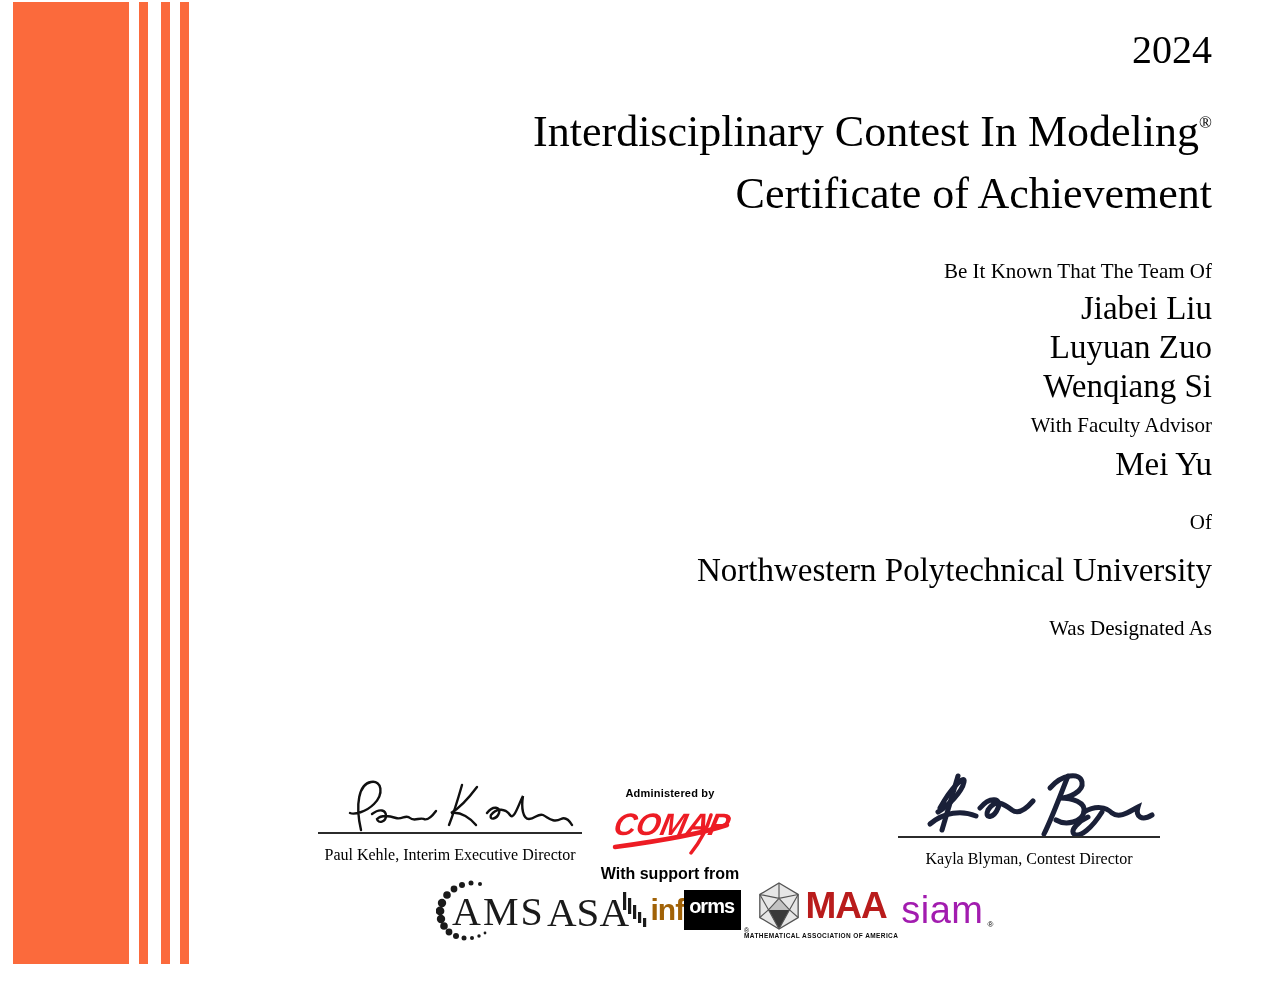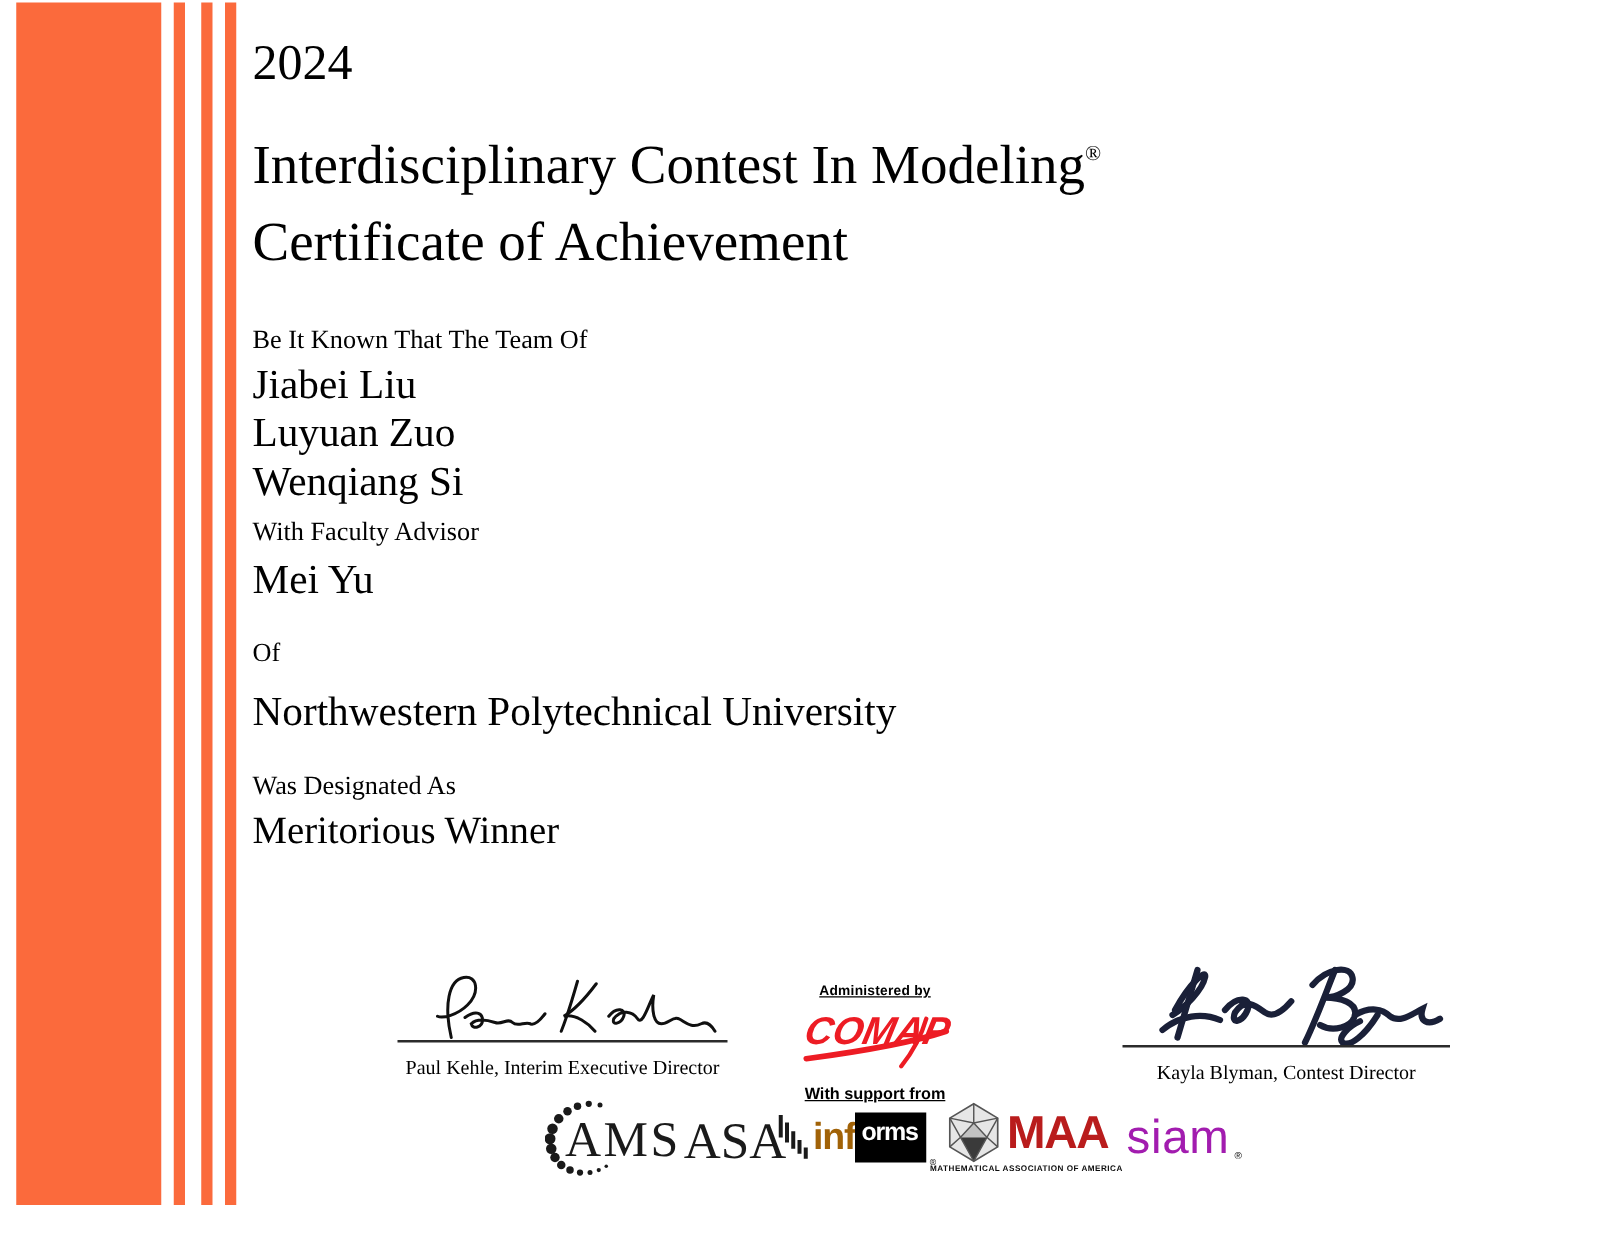--- a/index.html
+++ b/index.html
@@ -13,22 +13,22 @@
 
   
   .bar{position:absolute;top:2px;height:962px;background:#FB6A3C;}
   .bar-thick{left:13px;width:116px;}
   .bar-1{left:139px;width:9px;}
   .bar-2{left:161px;width:9px;}
   .bar-3{left:180px;width:9px;}
 
   
   .content{
-    position:absolute;left:202px;top:0;width:1020px;
-    text-align:left;
+    position:absolute;left:192px;top:0;width:1020px;
+    text-align:right;
   }
   .year{font-size:40px;line-height:44px;margin-top:28px;}
   .title-line{font-size:44px;line-height:50px;}
   .title-1{margin-top:26px;}
   .title-1 sup{font-size:17px;vertical-align:18px;letter-spacing:0;}
   .title-2{margin-top:12px;}
   .small-label{font-size:21px;line-height:24px;}
   .intro{margin-top:40px;}
   .names{font-size:33px;line-height:39px;margin-top:6px;}
   .advisor-label{margin-top:7px;}
@@ -41,26 +41,26 @@
   
   .sig-block{position:absolute;text-align:center;}
   .sig-left{left:318px;top:776px;width:264px;}
   .sig-right{left:898px;top:768px;width:262px;}
   .sig-rule{border:0;border-top:2px solid #2b2b2b;margin:0;}
   .sig-caption{font-size:16px;line-height:19px;margin-top:11px;}
   .sig-svg{display:block;margin:0 auto;}
 
   
   .admin-block{
-    position:absolute;left:630px;top:787px;width:140px;text-align:center;
-    font-family:"Liberation Sans", sans-serif;font-weight:bold;text-decoration:underline;
+    position:absolute;left:600px;top:787px;width:140px;text-align:center;
+    font-family:"Liberation Sans", sans-serif;font-weight:bold;
   }
   .admin-label{font-size:11px;line-height:13px;letter-spacing:.2px;}
   .comap-wrap{margin-top:3px;}
-  .support-label{font-size:13px;line-height:14px;margin-top:8px;}
+  .support-label{font-size:16px;line-height:14px;margin-top:8px;}
 
   
   .sponsors{
     position:absolute;left:418px;top:878px;width:584px;height:64px;
     display:flex;align-items:center;justify-content:center;gap:3px;
     font-family:"Liberation Sans", sans-serif;
   }
   .sponsor{display:flex;align-items:center;}
   .informs{align-items:stretch;position:relative;}
   .informs .inf{
@@ -103,21 +103,20 @@
       <div>Wenqiang Si</div>
     </div>
 
     <div class="small-label advisor-label">With Faculty Advisor</div>
     <div class="advisor-name">Mei Yu</div>
 
     <div class="small-label of-label">Of</div>
     <div class="institution">Northwestern Polytechnical University</div>
 
     <div class="small-label designated-label">Was Designated As</div>
-    <div class="designation">Meritorious Winner</div>
   </div>
 
   <div class="sig-block sig-left">
     <svg class="sig-svg" width="250" height="56" viewBox="0 0 250 56">
       <g fill="none" stroke="#101010" stroke-width="2.4" stroke-linecap="round">
         <path d="M36,54 C30,28 34,8 46,6 C57,4 59,18 49,28 C41,36 29,39 25,37"></path>
         <path d="M47,38 C55,32 61,34 61,40 C61,46 53,48 52,43 C57,38 65,40 71,42 C77,44 81,38 85,42 C89,46 95,41 99,43"></path>
         <path d="M99,43 C103,45 108,39 111,35"></path>
         <path d="M137,9 C133,23 128,39 124,49"></path>
         <path d="M152,11 C143,23 133,33 126,37 C136,35 146,43 151,49"></path>

